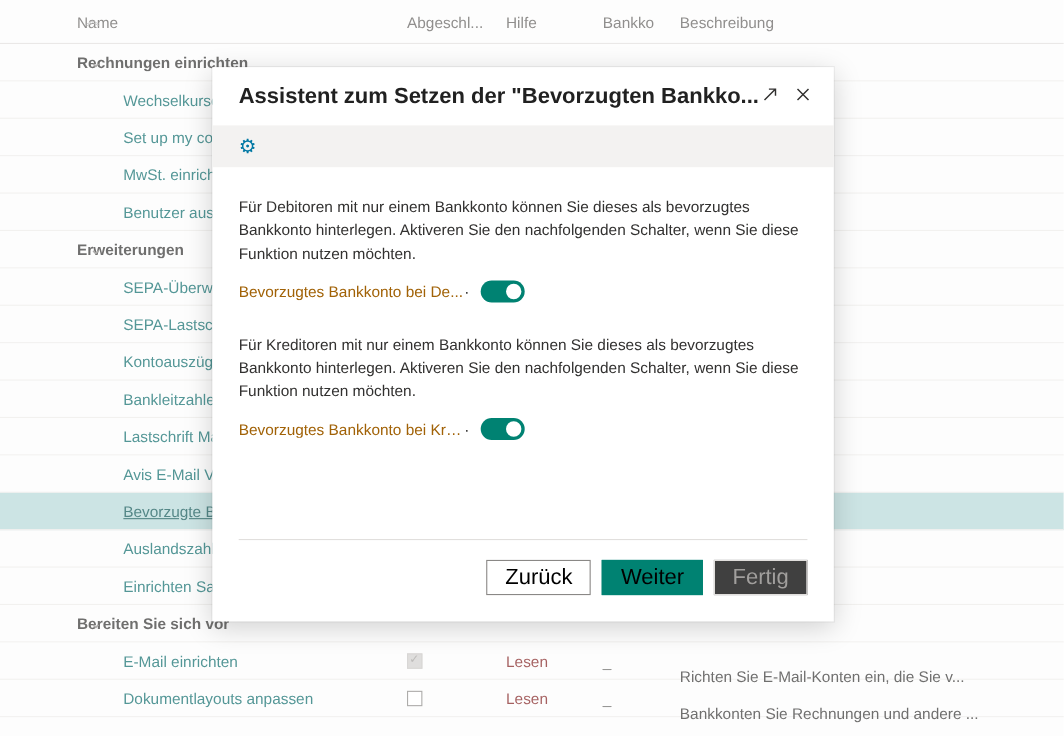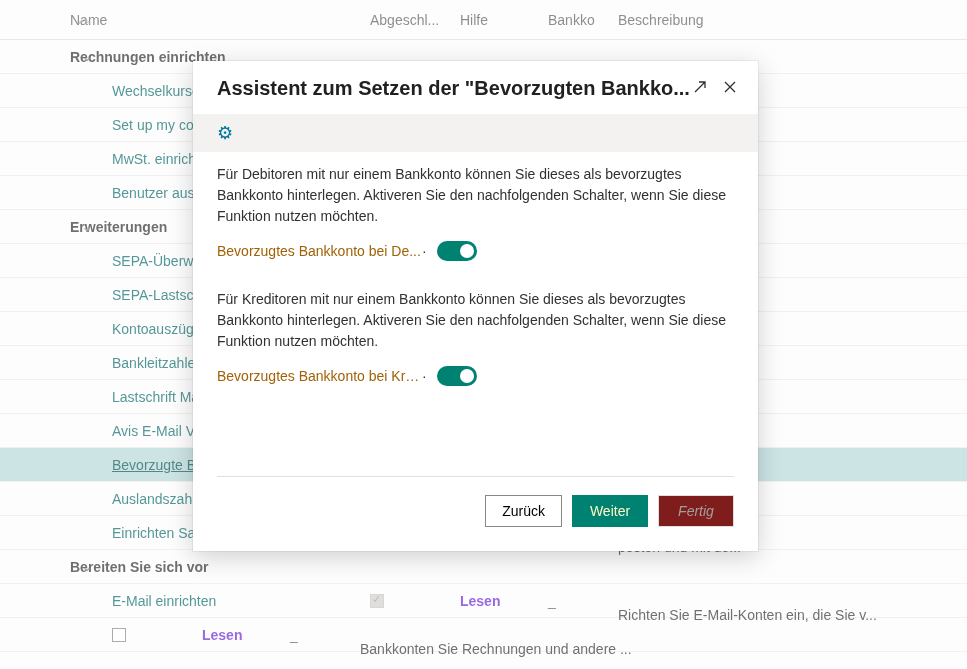--- a/index.html
+++ b/index.html
@@ -17,21 +17,21 @@
   .group-row, .item-row { display: flex; align-items: center; height: 34px; padding: 0 16px 0 70px; border-bottom: 1px solid #edebe9; }
   .group-row { font-weight: 600; }
   .group-chevron { position: absolute; left: 82px; color: #8a8886; font-size: 12px; }
   .group-row .name, .item-row .name { width: 300px; white-space: nowrap; overflow: hidden; text-overflow: ellipsis; }
   .item-row .name { color: #0b6a6a; }
   .item-row .name a { color: #0b6a6a; text-decoration: none; }
   .item-row.selected { background: #b7d8d8; }
   .item-row.selected .name a { text-decoration: underline; color: #0b5353; }
 
   .item-row .abg   { width: 90px; display:flex; align-items:center; }
-  .item-row .hilfe { width: 88px; color: #6d28d9; font-weight: bold; }
+  .item-row .hilfe { width: 88px; color: #7f1d1d; }
   .item-row .video { width: 70px; color: #605e5c; }
   .item-row .besch { flex: 1; white-space: nowrap; overflow: hidden; text-overflow: ellipsis; color: #323130; margin-top: 28px; }
 
   .chk { width: 14px; height: 14px; border: 1px solid #8a8886; background: #fff; display:inline-block; }
   .chk.grey { background: #d2d0ce; border-color: #c8c6c4; position: relative; }
   .chk.grey::after { content: "✓"; position: absolute; font-size: 11px; top: -2px; left: 1px; color: #a19f9d; }
 
   .group-row { position: relative; }
   .item-row  { position: relative; padding-left: 112px; }
   .item-row .name { width: 258px; }
@@ -47,37 +47,37 @@
     display: flex; flex-direction: column;
   }
   .modal-header { display:flex; align-items:center; padding: 16px 20px 14px 24px; }
   .modal-title { font-size: 20px; font-weight: 600; flex:1; white-space:nowrap; overflow:hidden; text-overflow:ellipsis; color:#212121;}
   .modal-hicons { display:flex; gap: 14px; color:#323130; }
   .modal-hicons span { cursor:pointer; font-size:16px; }
 
   .modal-toolbar { background:#f3f2f1; padding: 8px 24px; }
   .gear { color:#0078a4; font-size:18px; }
 
-  .modal-body { padding: 12px 24px 40px 24px; }
+  .modal-body { padding: 26px 24px 40px 24px; }
   .para { line-height: 1.5; margin-bottom: 14px; color:#323130; }
   .toggle-row { display:flex; align-items:center; margin-bottom: 28px; }
   .toggle-label { width: 205px; white-space: nowrap; overflow:hidden; text-overflow: ellipsis; color:#a16207; }
   .toggle-dots { margin: 0 10px 0 0; color:#323130; }
   .toggle {
     width: 40px; height: 20px; border-radius: 10px; background:#008272; position:relative; cursor:pointer;
   }
   .toggle::after {
     content:""; position:absolute; right:3px; top:3px; width:14px; height:14px; border-radius:50%; background:#fff;
   }
 
   .modal-sep { border:none; border-top:1px solid #e1dfdd; margin: 0 24px; }
   .modal-footer { display:flex; justify-content:flex-end; gap:10px; padding: 18px 24px 24px 24px; }
-  .btn { min-width:76px; height:32px; padding:0 16px; font-size:14px; border:1px solid #8a8886; background:#fff; cursor:pointer; }
-  .btn.primary { background:#008272; border-color:#008272; color:#fef9c3; }
-  .btn.disabled { background:#7f1d1d; border-color:#e1dfdd; color:#a19f9d; cursor:default;font-style:italic; }
+  .btn { min-width:76px; height:32px; padding:0 16px; font-size:20px; border:1px solid #8a8886; background:#fff; cursor:pointer; }
+  .btn.primary { background:#008272; border-color:#008272; color:#000000; }
+  .btn.disabled { background:#404040; border-color:#e1dfdd; color:#a19f9d; cursor:default; }
 
   svg.expand-icon, svg.close-icon { width:16px; height:16px; stroke:#323130; stroke-width:1.3; fill:none; }
 </style>
 </head>
 <body>
 
 <div class="page">
 
   <div class="thead">
     <span class="th-sort">︽</span>
@@ -196,20 +196,21 @@
       <div class="item-row">
         <span class="name"><a>E-Mail einrichten</a></span>
         <span class="abg">
           <span class="chk grey"></span>
         </span>
         <span class="hilfe">Lesen</span>
         <span class="video">_</span>
         <span class="besch">Richten Sie E-Mail-Konten ein, die Sie v...</span>
       </div>
       <div class="item-row">
+        <span class="name"><a>Dokumentlayouts anpassen</a></span>
         <span class="abg">
           <span class="chk"></span>
         </span>
         <span class="hilfe">Lesen</span>
         <span class="video">_</span>
         <span class="besch">Bankkonten Sie Rechnungen und andere ...</span>
       </div>
     </div>
 
   <div class="overlay"></div>

